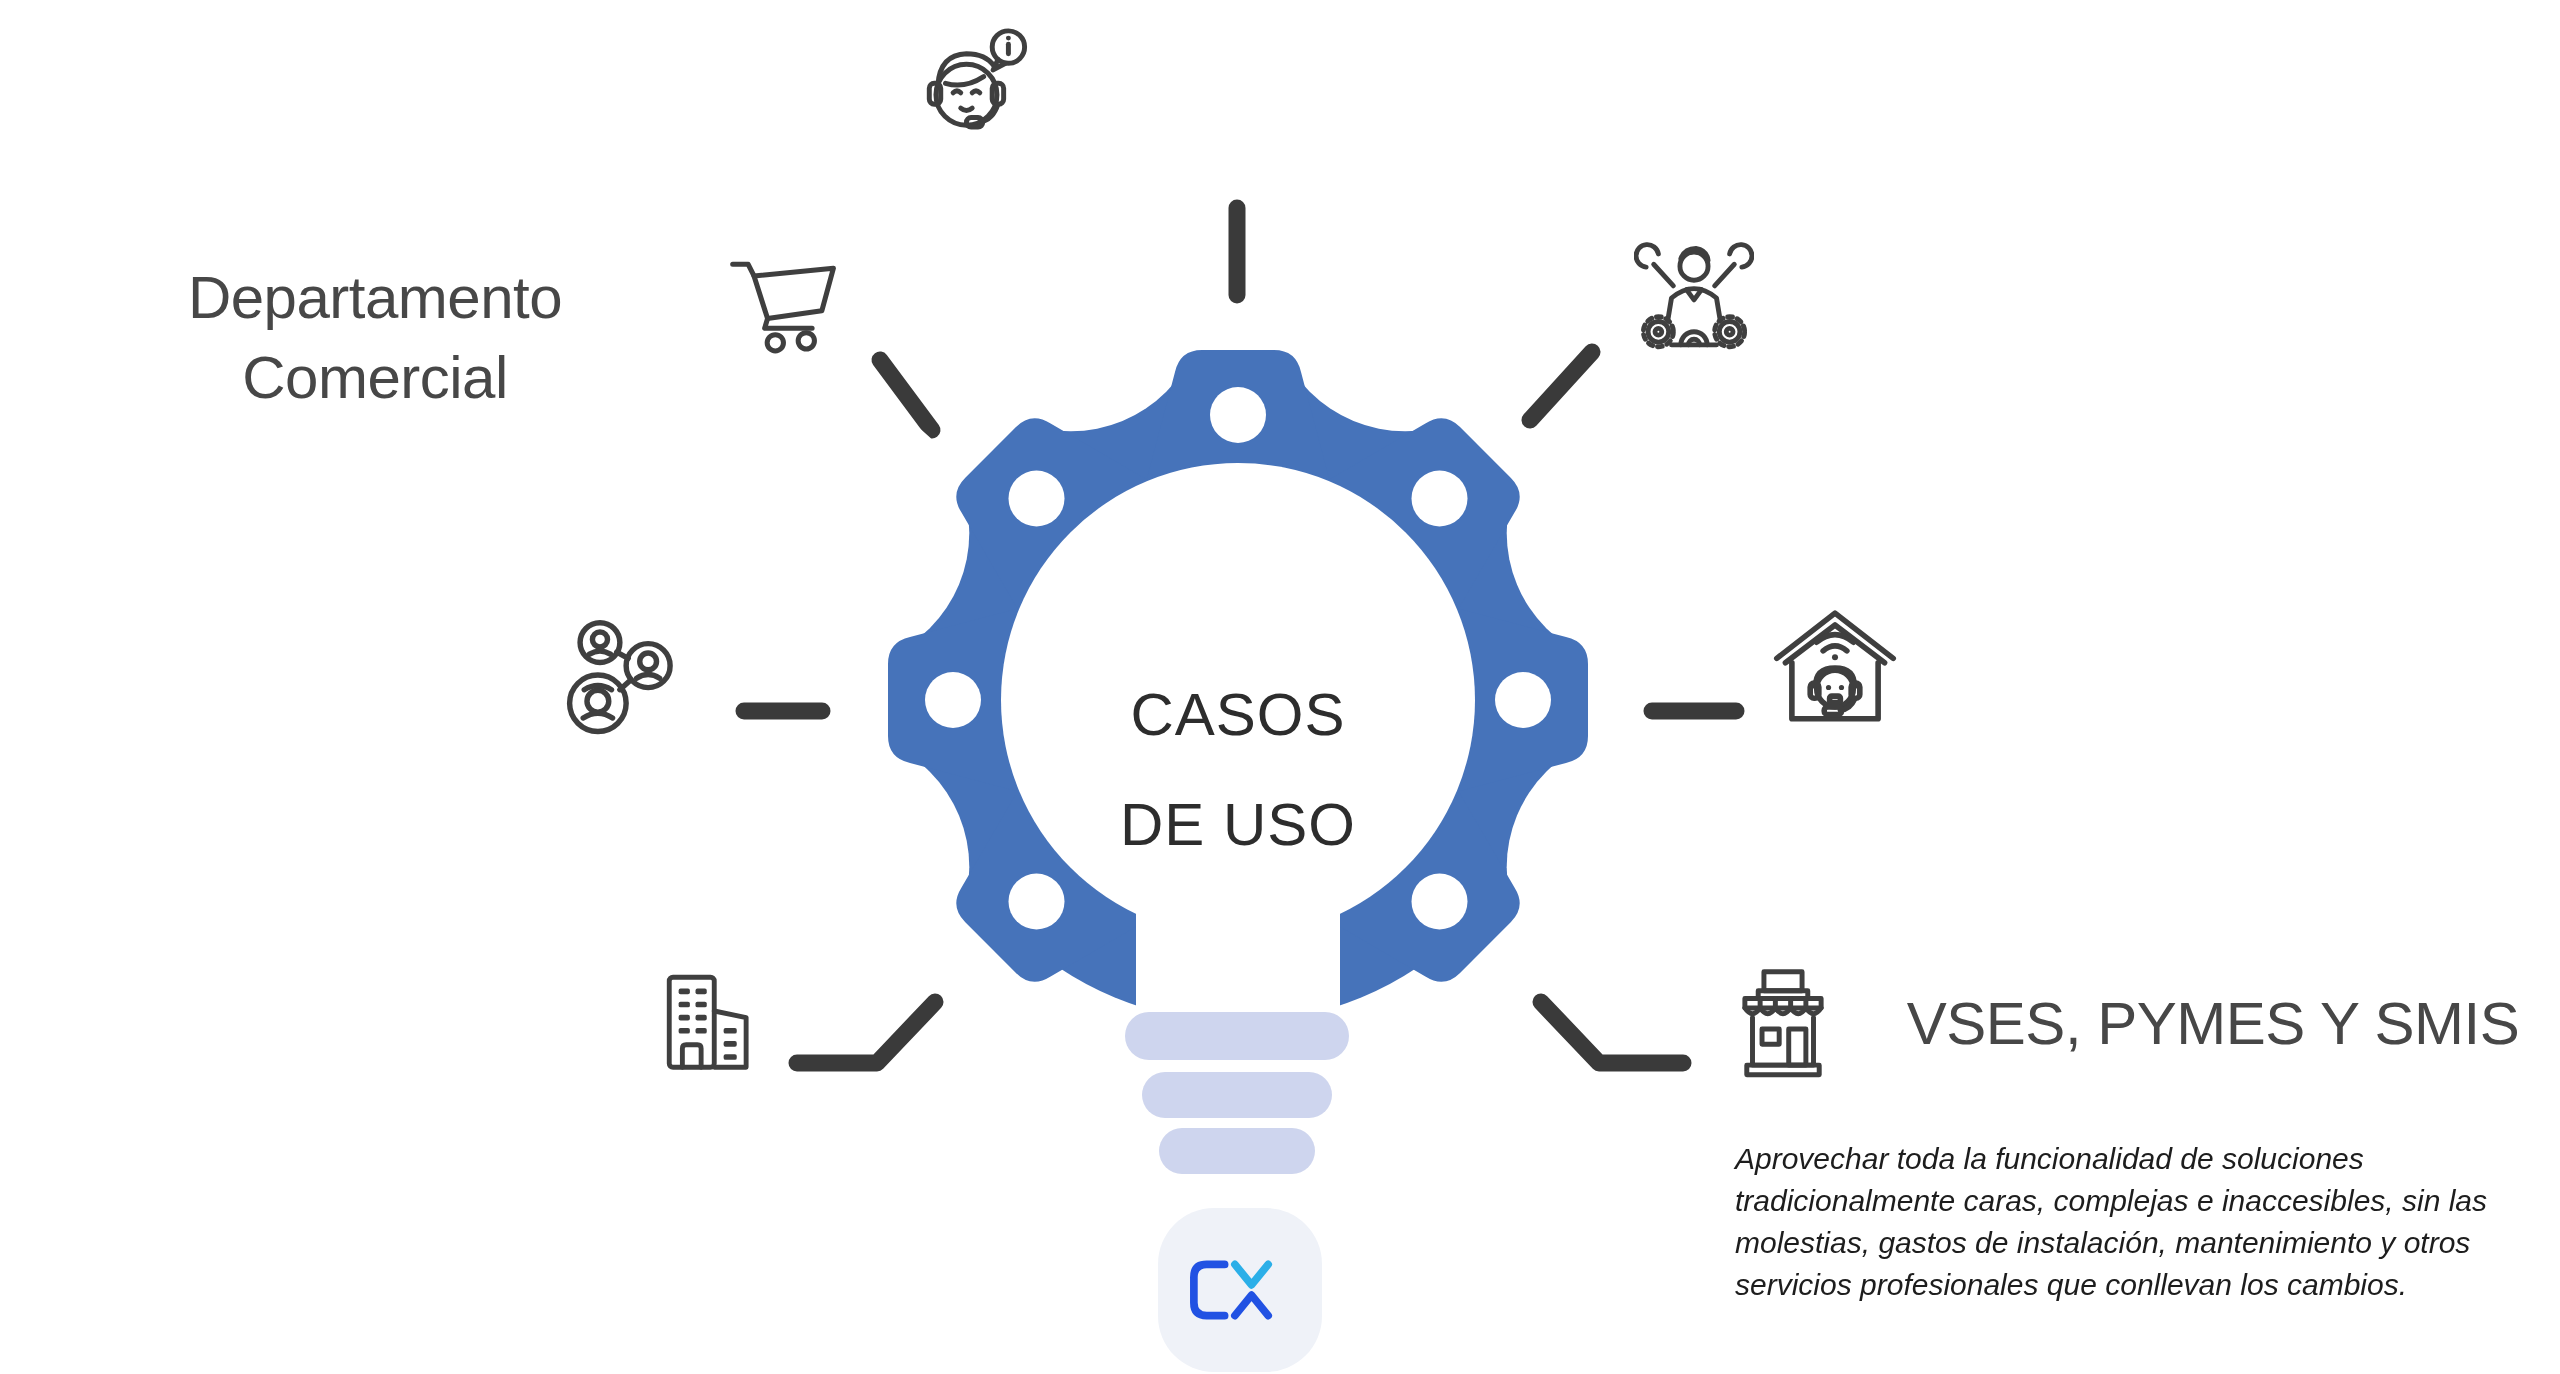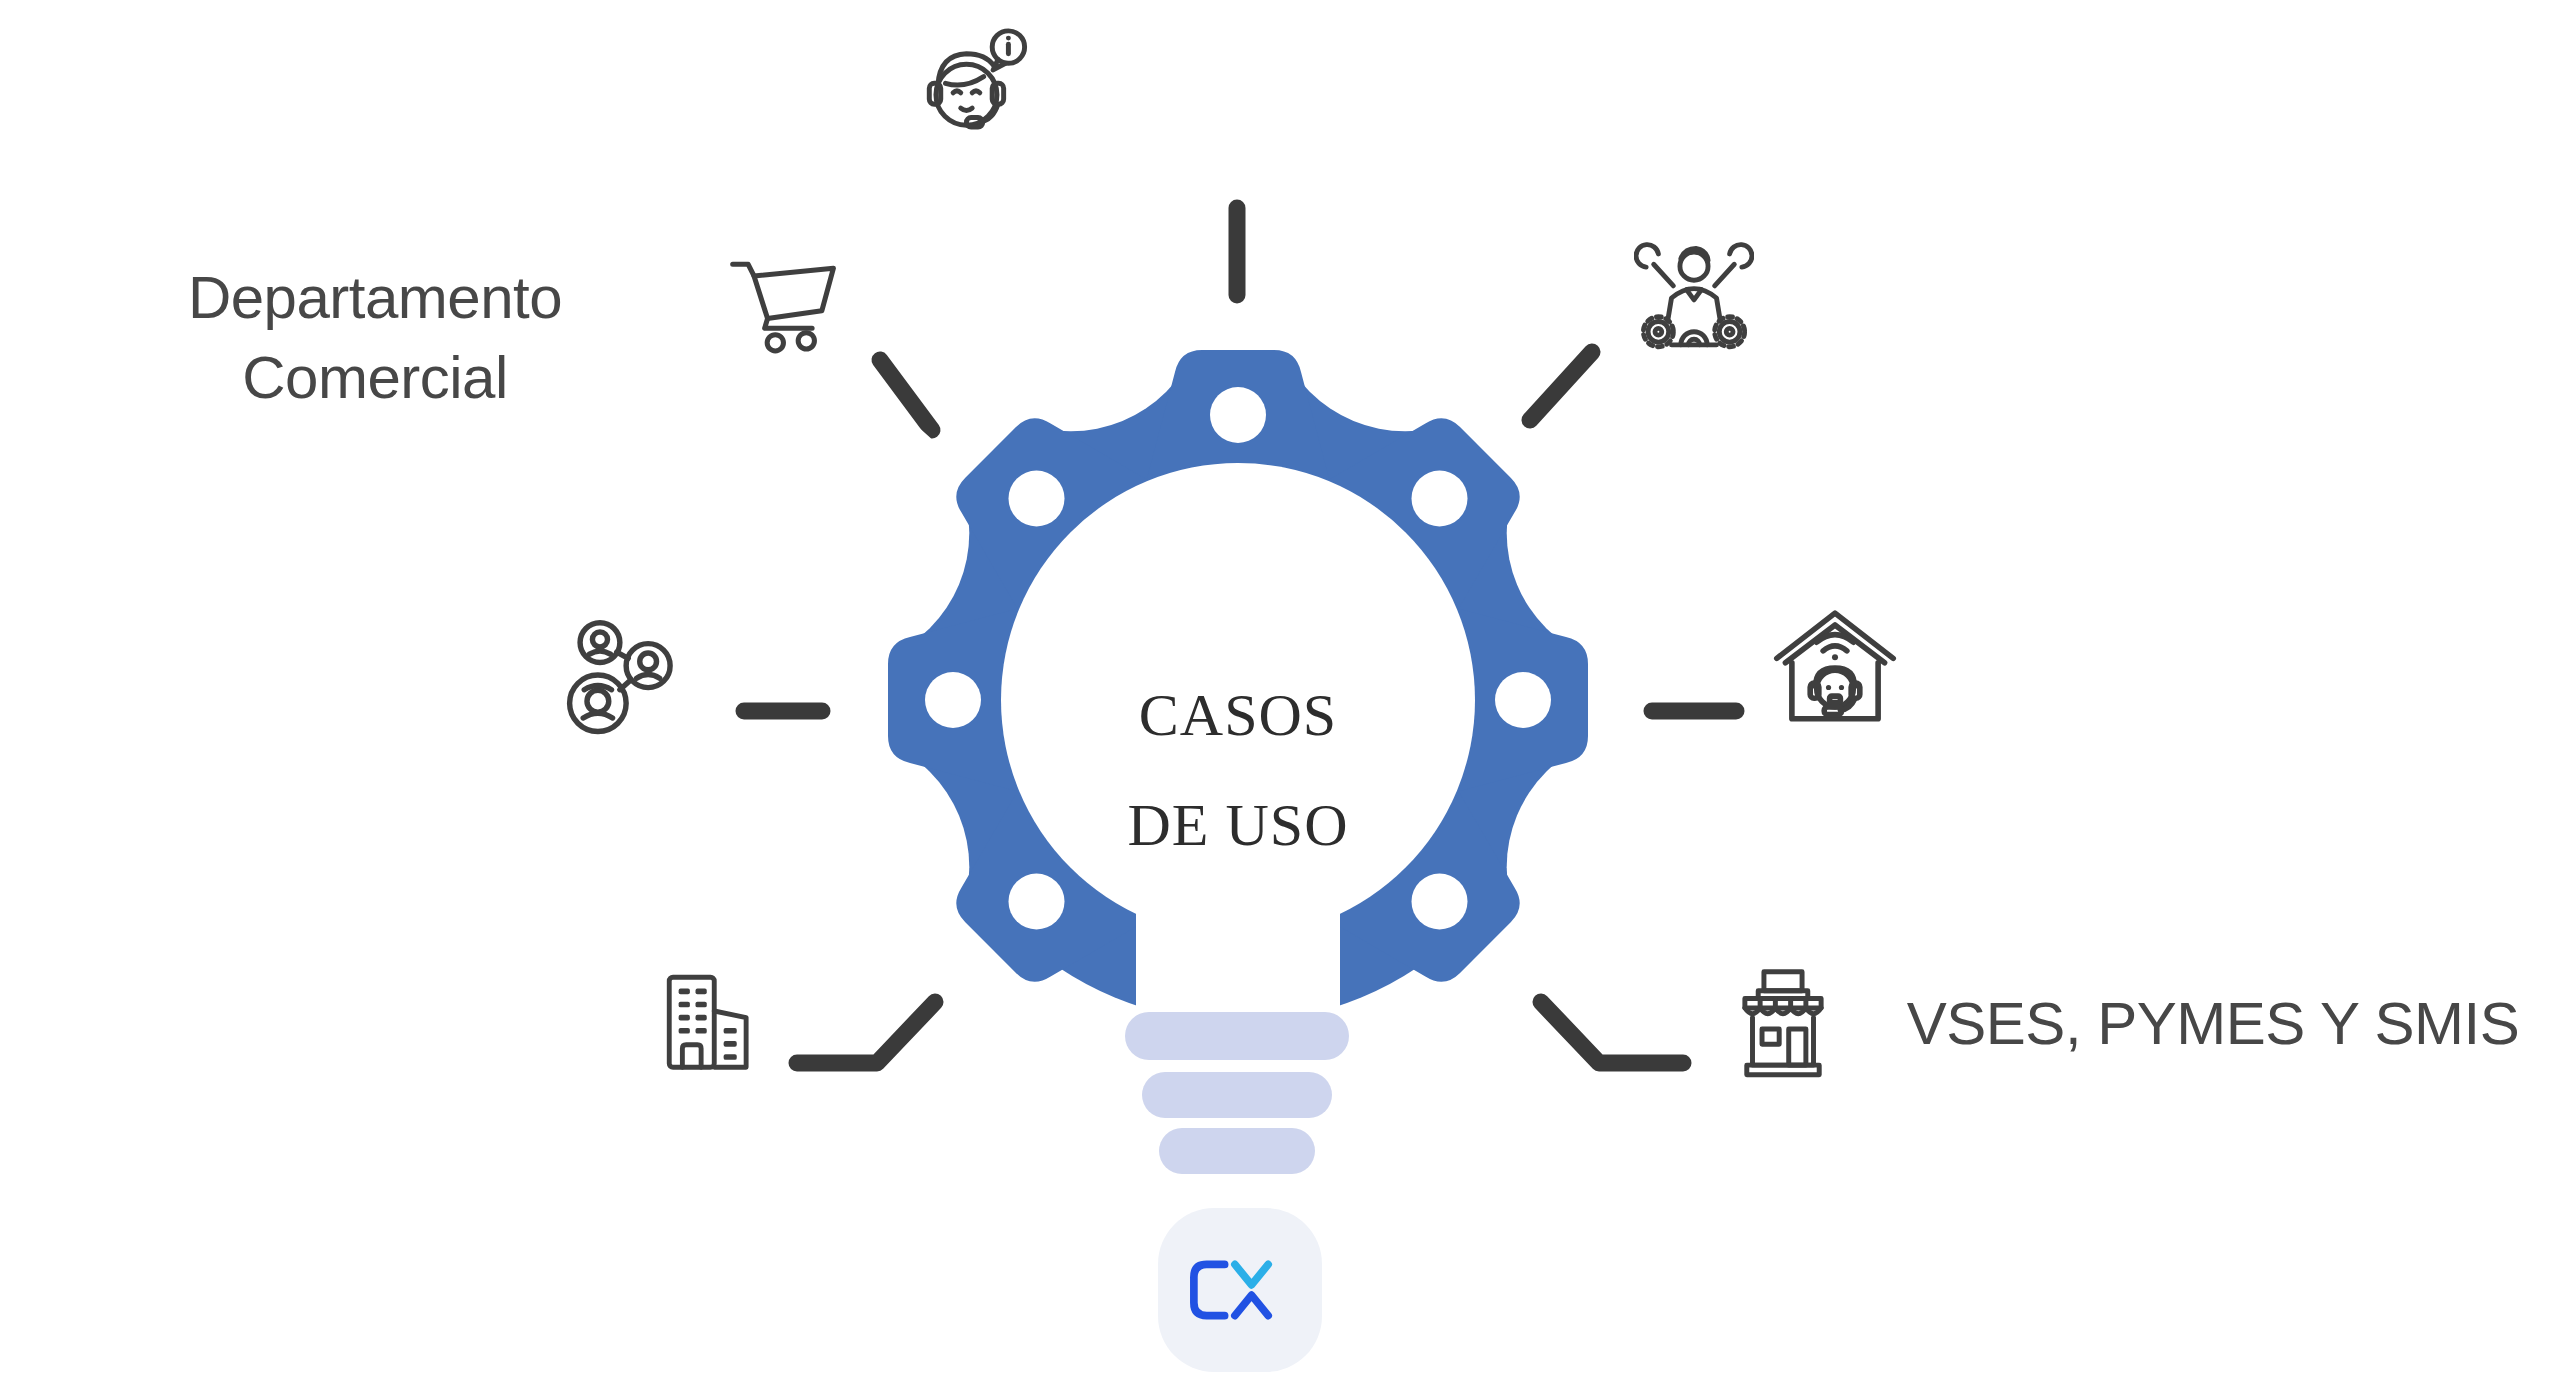--- a/index.html
+++ b/index.html
@@ -15,21 +15,21 @@
     --color-heading:#474747; --color-title:#2D2D2D; --color-text:#1D1D1D;
     --color-icon:#3F3F3F; --color-logobg:#EFF2F8; --color-logoblue:#2152E3;
     --color-logocyan:#2BAFE8;
   }
   .heading{
     color:var(--color-heading);font-size:60px;line-height:80px;white-space:pre-line;
     text-align:center;letter-spacing:-0.5px;
   }
   .center-title{
     color:var(--color-title);font-size:60px;line-height:110px;white-space:pre-line;
-    text-align:center;letter-spacing:1px;font-family:Liberation Serif, serif;
+    text-align:center;letter-spacing:1px;
   }
   .para{
     color:var(--color-text);font-size:30px;line-height:42px;font-style:italic;
     white-space:pre-line;
   }
   .para.right-aligned{text-align:right;}
   .para.left-aligned{text-align:left;}
   .gear-blue{fill:var(--color-gear);}
   .gear-white{fill:#ffffff;}
   .bulb-bar{background:var(--color-bulbbase);border-radius:26px;}
@@ -99,20 +99,24 @@
       <path d="M 26,22 L 19,22 Q 14,22 14,27 L 14,37 Q 14,42 19,42 L 26,42" fill="none" stroke="var(--color-logoblue)" stroke-width="3" stroke-linecap="round"></path>
       <path d="M 30,22 L 36.5,30 L 43,22" fill="none" stroke="var(--color-logocyan)" stroke-width="3" stroke-linecap="round" stroke-linejoin="round"></path>
       <path d="M 30,42 L 36.5,34 L 43,42" fill="none" stroke="var(--color-logoblue)" stroke-width="3" stroke-linecap="round" stroke-linejoin="round"></path>
     </svg>
   </div>
 
   <div class="abs heading" style="left:125px;top:258px;width:500px;">Departamento
 Comercial</div>
   <div class="abs heading" style="left:1863px;top:984px;width:700px;">VSES, PYMES Y SMIS</div>
 
+  <div class="abs para left-aligned" style="left:1735px;top:1138px;width:800px;">Aprovechar toda la funcionalidad de soluciones
+tradicionalmente caras, complejas e inaccesibles, sin las
+molestias, gastos de instalación, mantenimiento y otros
+servicios profesionales que conllevan los cambios.</div>
 
   <svg class="abs lineicon" style="left:915px;top:26px;" width="122" height="126" viewBox="0 0 64 66">
     <circle cx="49" cy="11" r="8.5"></circle>
     <path d="M 43.5,17.5 L 41,23 L 47.5,19.5"></path>
     <line x1="49" y1="9.5" x2="49" y2="14.5"></line>
     <circle class="filled" cx="49" cy="6.3" r="1.3"></circle>
     <circle cx="27" cy="36" r="16"></circle>
     <path d="M 12,31 Q 13,15 27,14.5 Q 37,14.5 41.5,21"></path>
     <path d="M 16,30 Q 26,33 36,26.5"></path>
     <rect x="7.5" y="30" width="6" height="11" rx="2.6"></rect>

